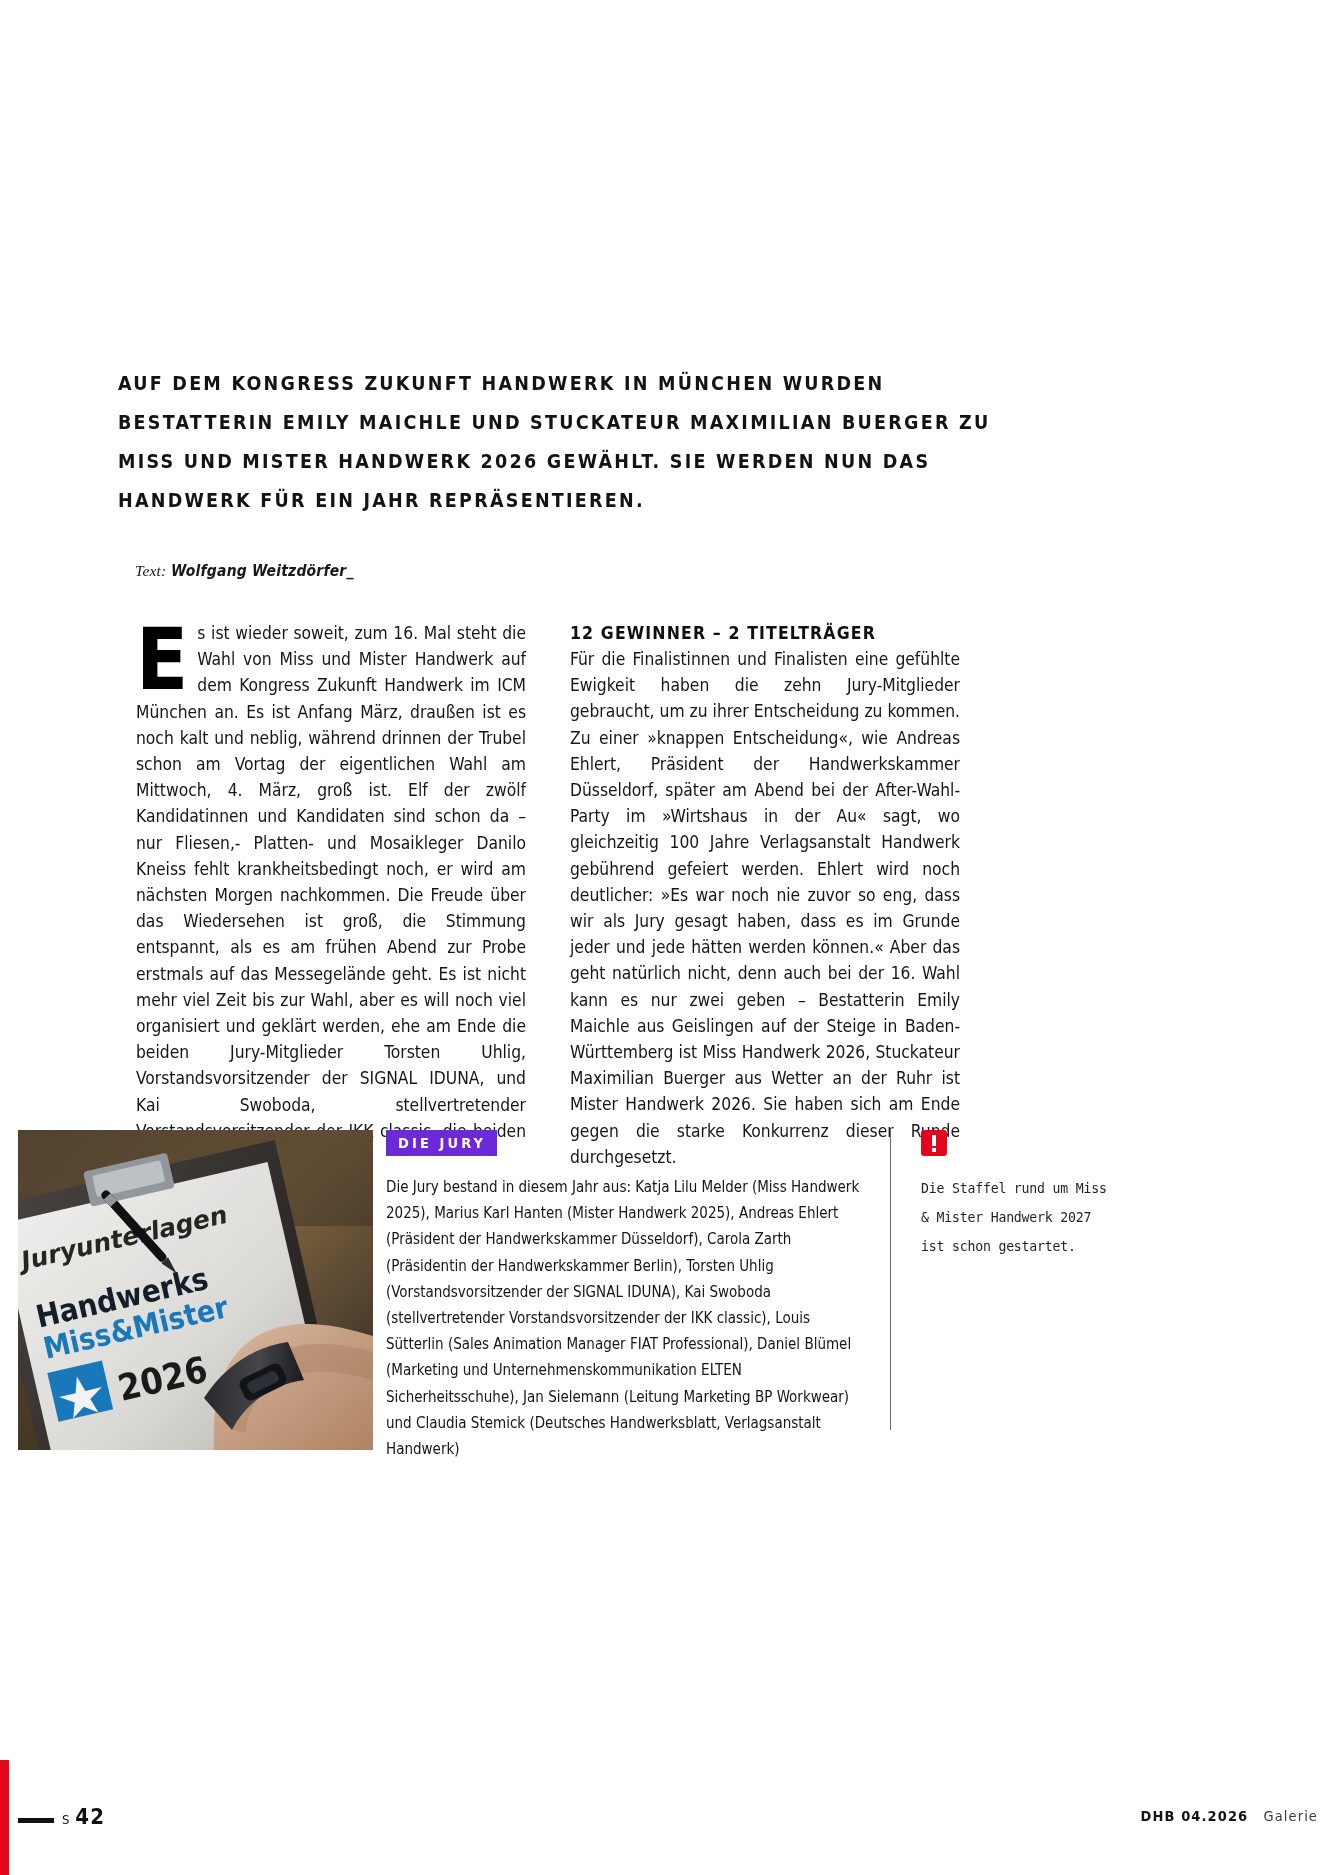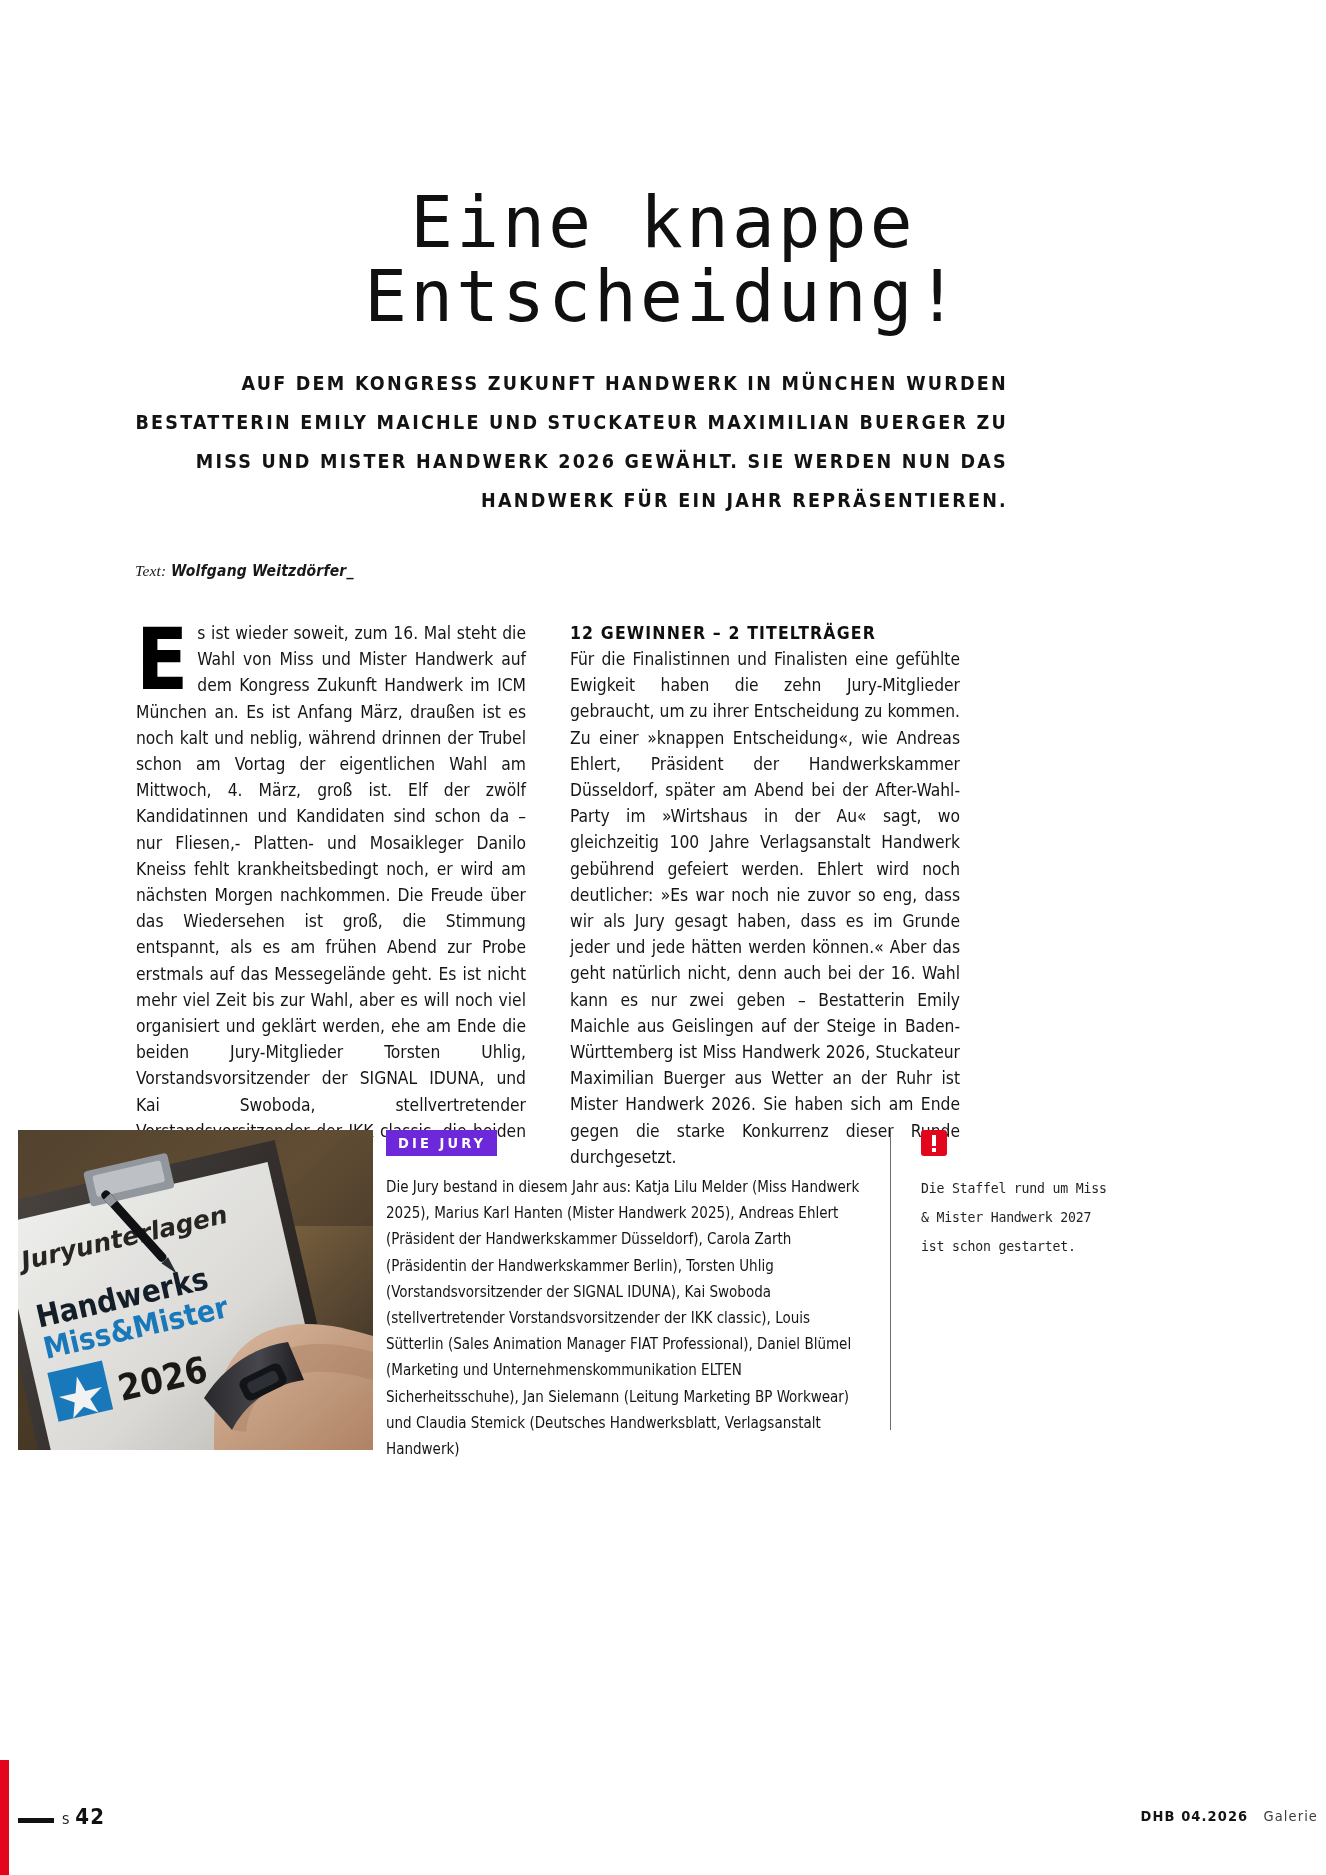--- a/index.html
+++ b/index.html
@@ -38,21 +38,21 @@
     color: #111010;
     white-space: nowrap;
   }
 
   
   .standfirst {
     position: absolute;
     left: 118px;
     width: 890px;
     top: 364px;
-    text-align: right;
+    text-align: left;
     font-family: "DejaVu Sans Condensed", "Liberation Sans Narrow", "Liberation Sans", sans-serif;
     font-weight: 700;
     font-size: 19.5px;
     line-height: 39px;
     letter-spacing: 2.25px;
     color: #141212;
   }
 
   
   .byline {
@@ -236,24 +236,20 @@
     width: 9px;
     height: 115px;
     background: #e2051b;
   }
 </style>
 </head>
 <body>
 
 <div class="page">
 
-  <div class="title-block">
-    <div class="title-line">Eine knappe</div>
-    <div class="title-line">Entscheidung!</div>
-  </div>
 
   <div class="standfirst">AUF DEM KONGRESS ZUKUNFT HANDWERK IN MÜNCHEN WURDEN BESTATTERIN EMILY MAICHLE UND STUCKATEUR MAXIMILIAN BUERGER ZU MISS UND MISTER HANDWERK 2026 GEWÄHLT. SIE WERDEN NUN DAS HANDWERK FÜR EIN JAHR REPRÄSENTIEREN.</div>
 
   <div class="byline">
     <span class="label">Text:</span>
     <span class="author">Wolfgang Weitzdörfer_</span>
   </div>
 
   <div class="cols">
     <div class="col left">

